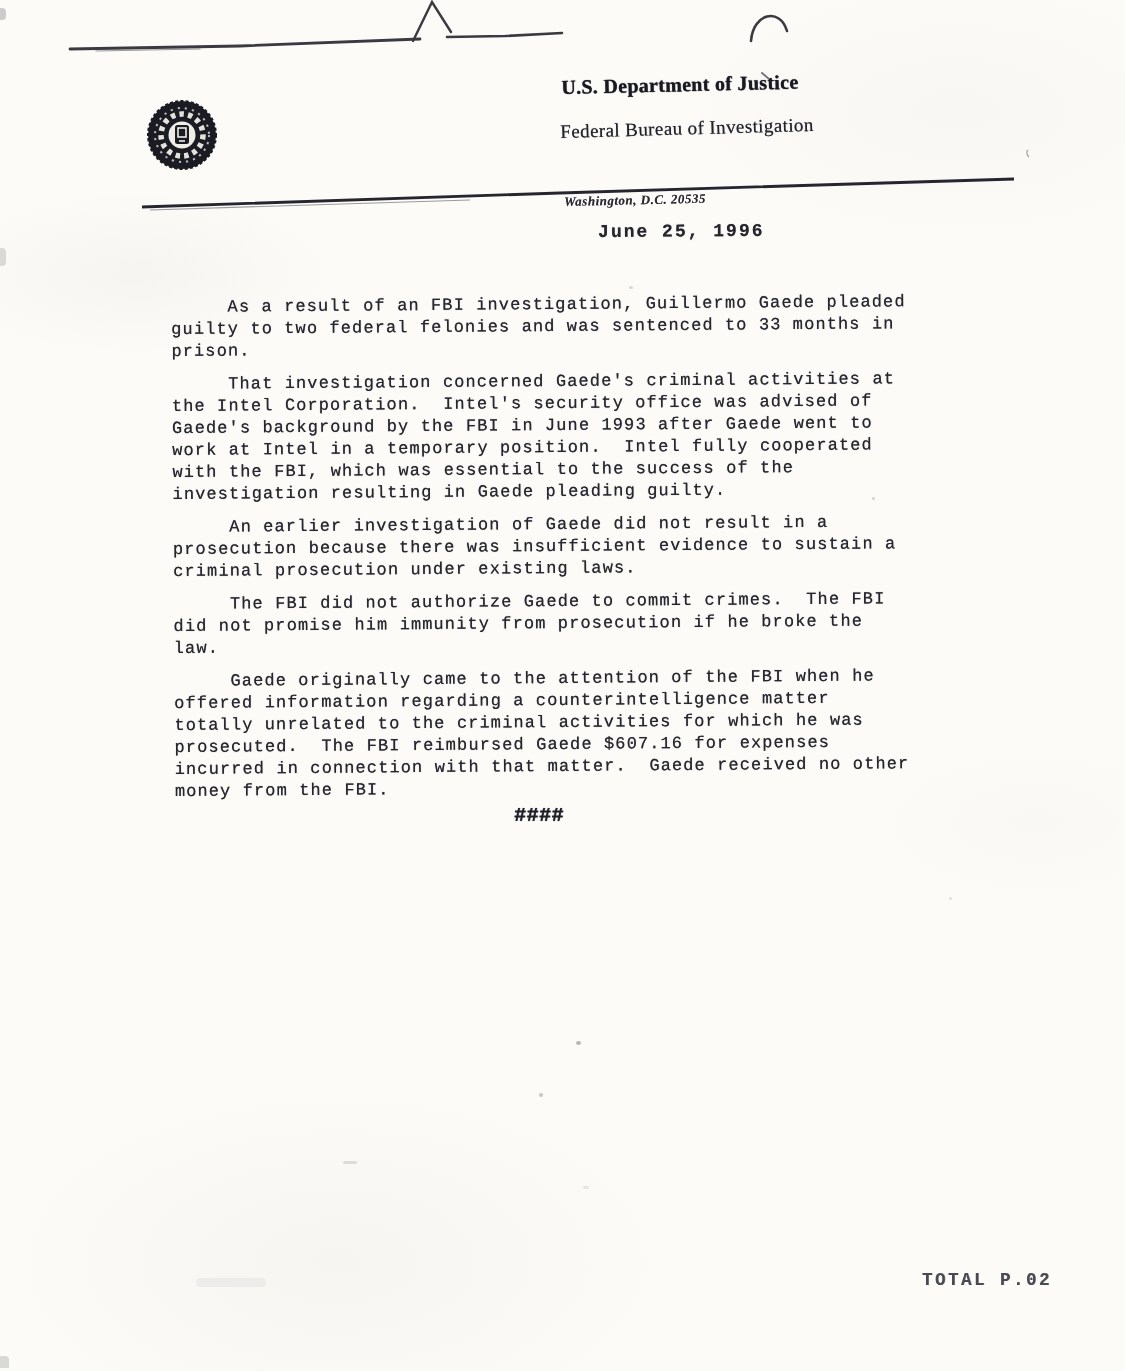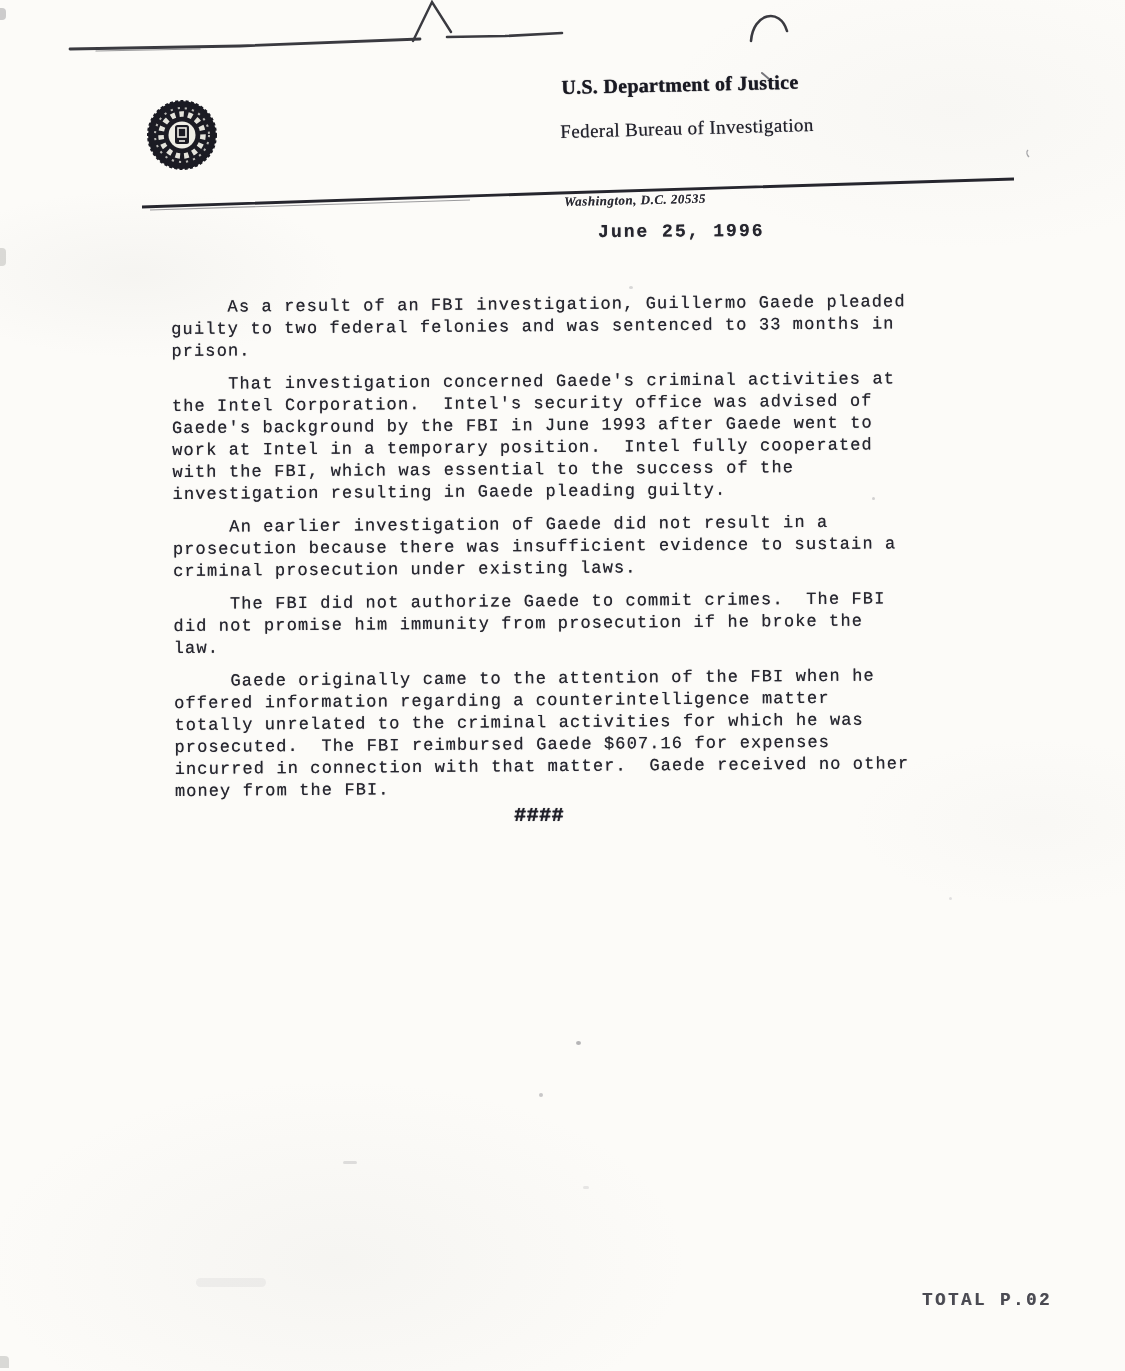--- a/index.html
+++ b/index.html
@@ -77,21 +77,20 @@
     font-weight:bold;font-size:20px;color:#1f1f28;
     letter-spacing:.5px;
     text-shadow:0 0 1px rgba(31,31,40,.8), .5px 0 0 rgba(31,31,40,.7);
   }
   .fax-footer{
     position:absolute;left:922px;top:1270px;
     font-family:"Liberation Mono","DejaVu Sans Mono",monospace;
     font-weight:bold;font-size:17.5px;color:var(--fax-ink);
     letter-spacing:2.5px;
     text-shadow:.6px 0 0 rgba(74,74,82,.55);
-    margin-top:20px;
   }
 
   
   .speck{position:absolute;border-radius:50%;background:#7a7a80;}
   .s1{left:576px;top:1041px;width:5px;height:4px;opacity:.55;}
   .s2{left:539px;top:1093px;width:4px;height:4px;opacity:.4;}
   .s3{left:343px;top:1161px;width:14px;height:3px;opacity:.22;border-radius:2px;}
   .s4{left:629px;top:286px;width:4px;height:3px;opacity:.28;}
   .s5{left:872px;top:497px;width:3px;height:3px;opacity:.32;}
   .s6{left:949px;top:897px;width:3px;height:3px;opacity:.2;}

